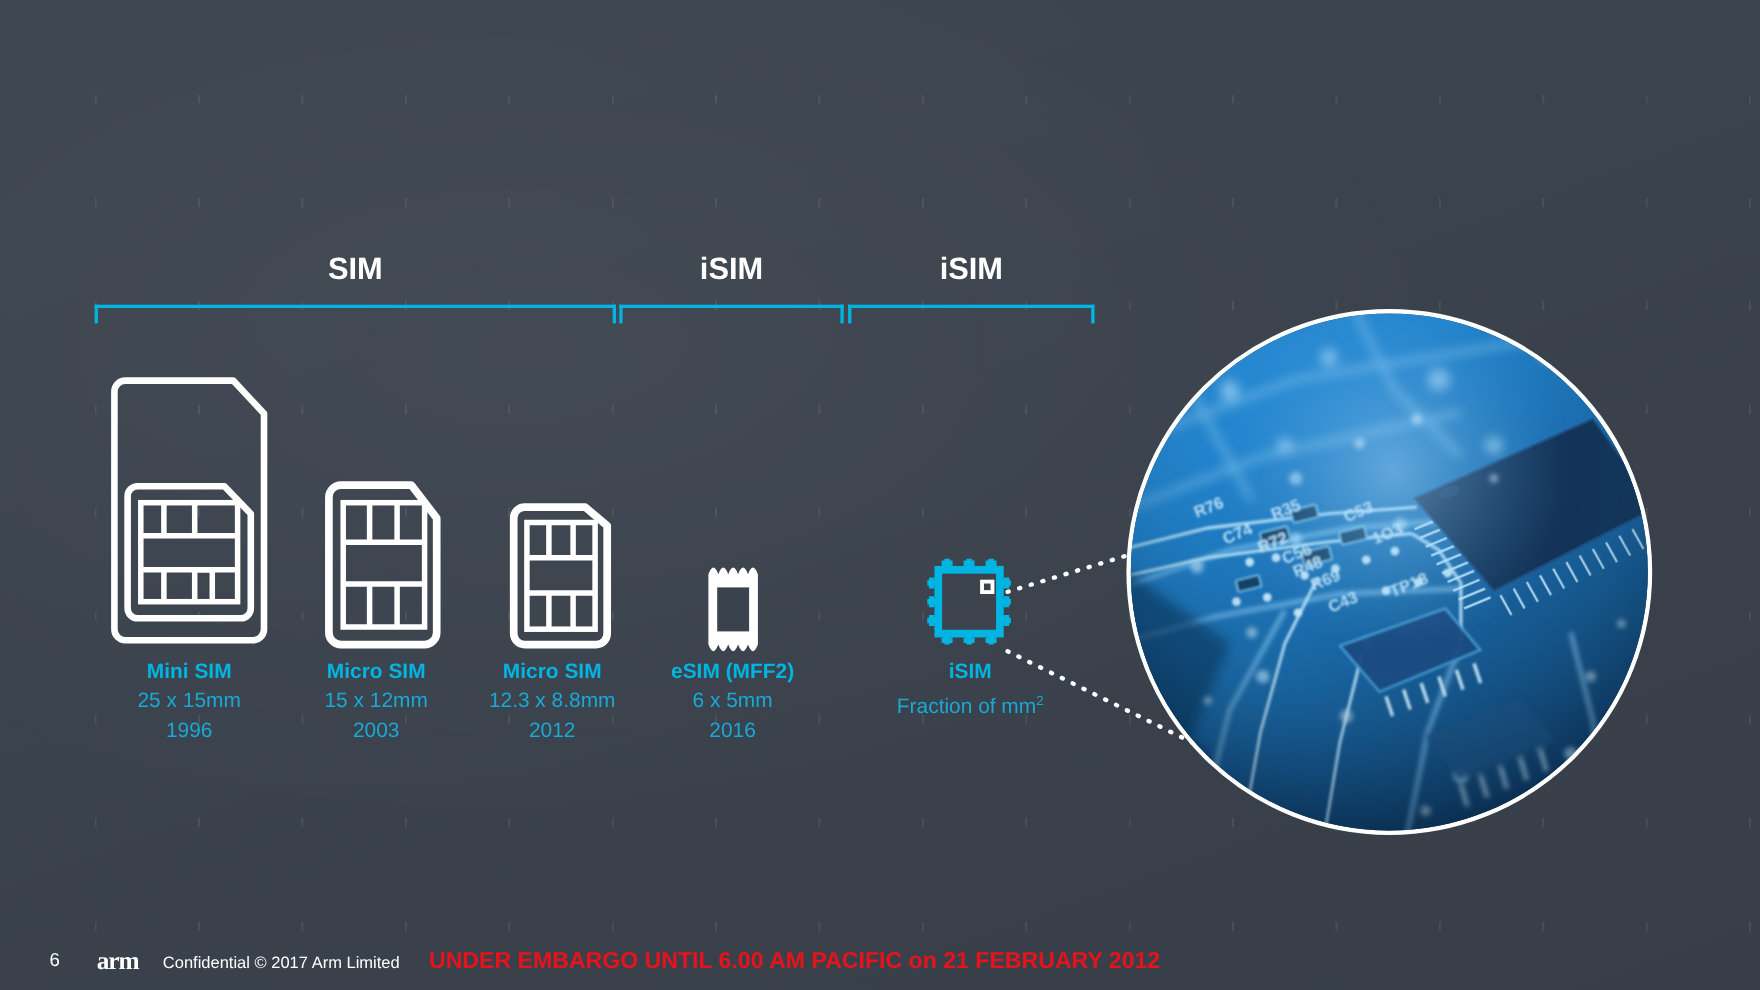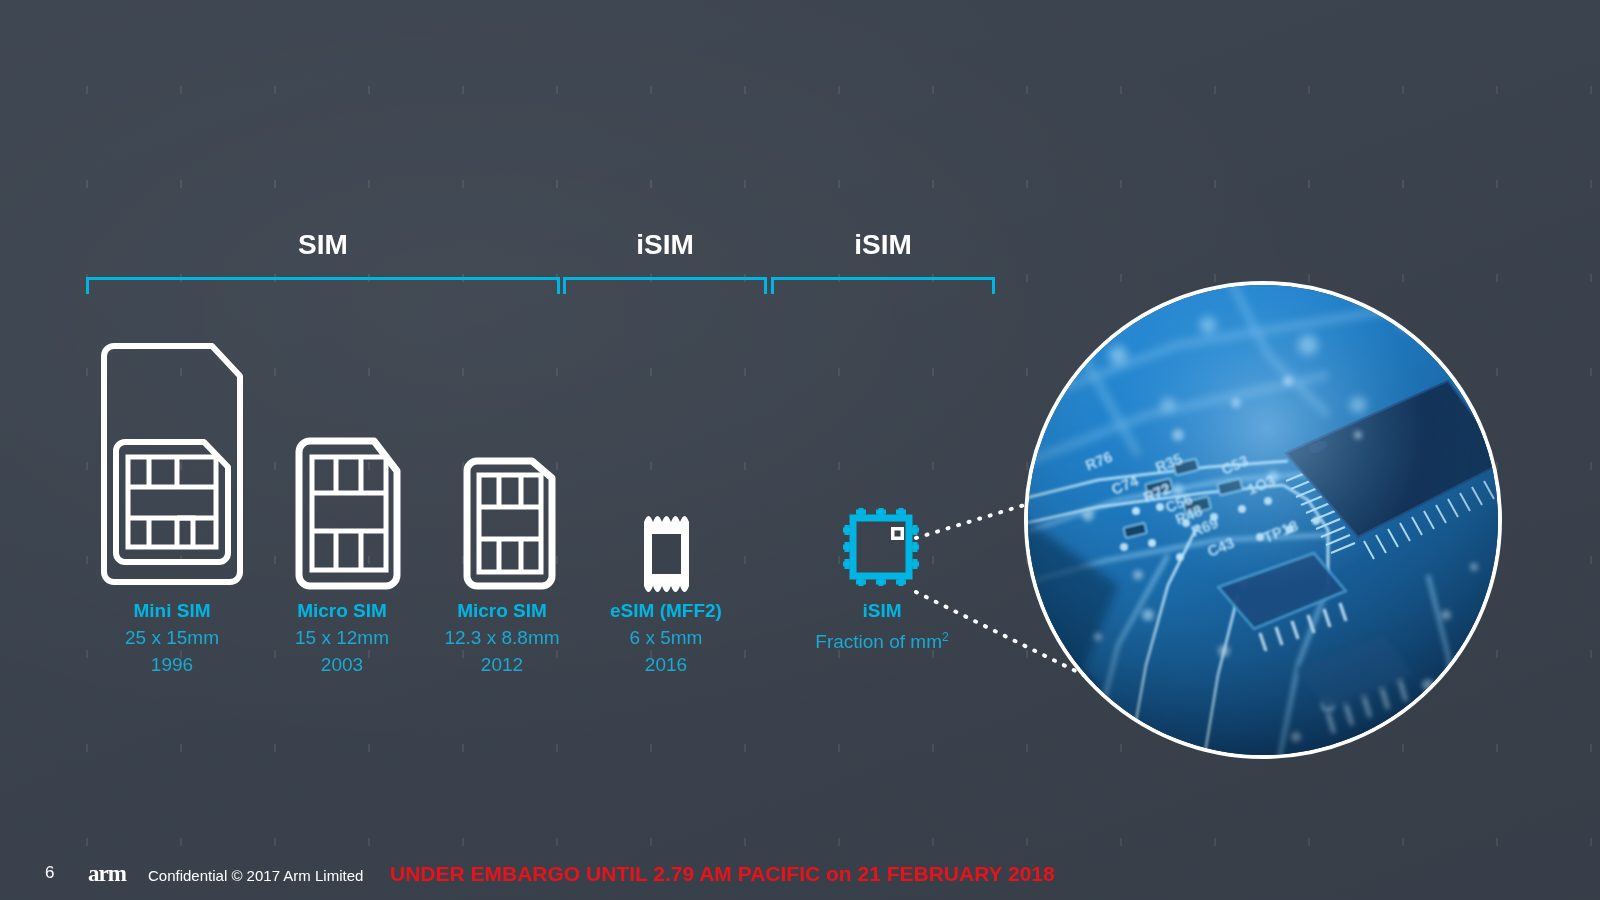--- a/index.html
+++ b/index.html
@@ -449,15 +449,15 @@
       </g>
 
       <rect width="478" height="478" fill="url(#glow)"></rect>
     </svg>
   </div>
 
   <div id="footer">
     <div id="pageno">6</div>
     <div id="armlogo">arm</div>
     <div id="conf">Confidential © 2017 Arm Limited</div>
-    <div id="embargo">UNDER EMBARGO UNTIL 2.79 AM PACIFIC on 21 FEBRUARY 2018</div>
+    <div id="embargo">UNDER EMBARGO UNTIL 6.00 AM PACIFIC on 21 FEBRUARY 2012</div>
   </div>
 </div>
 
 </body></html>

